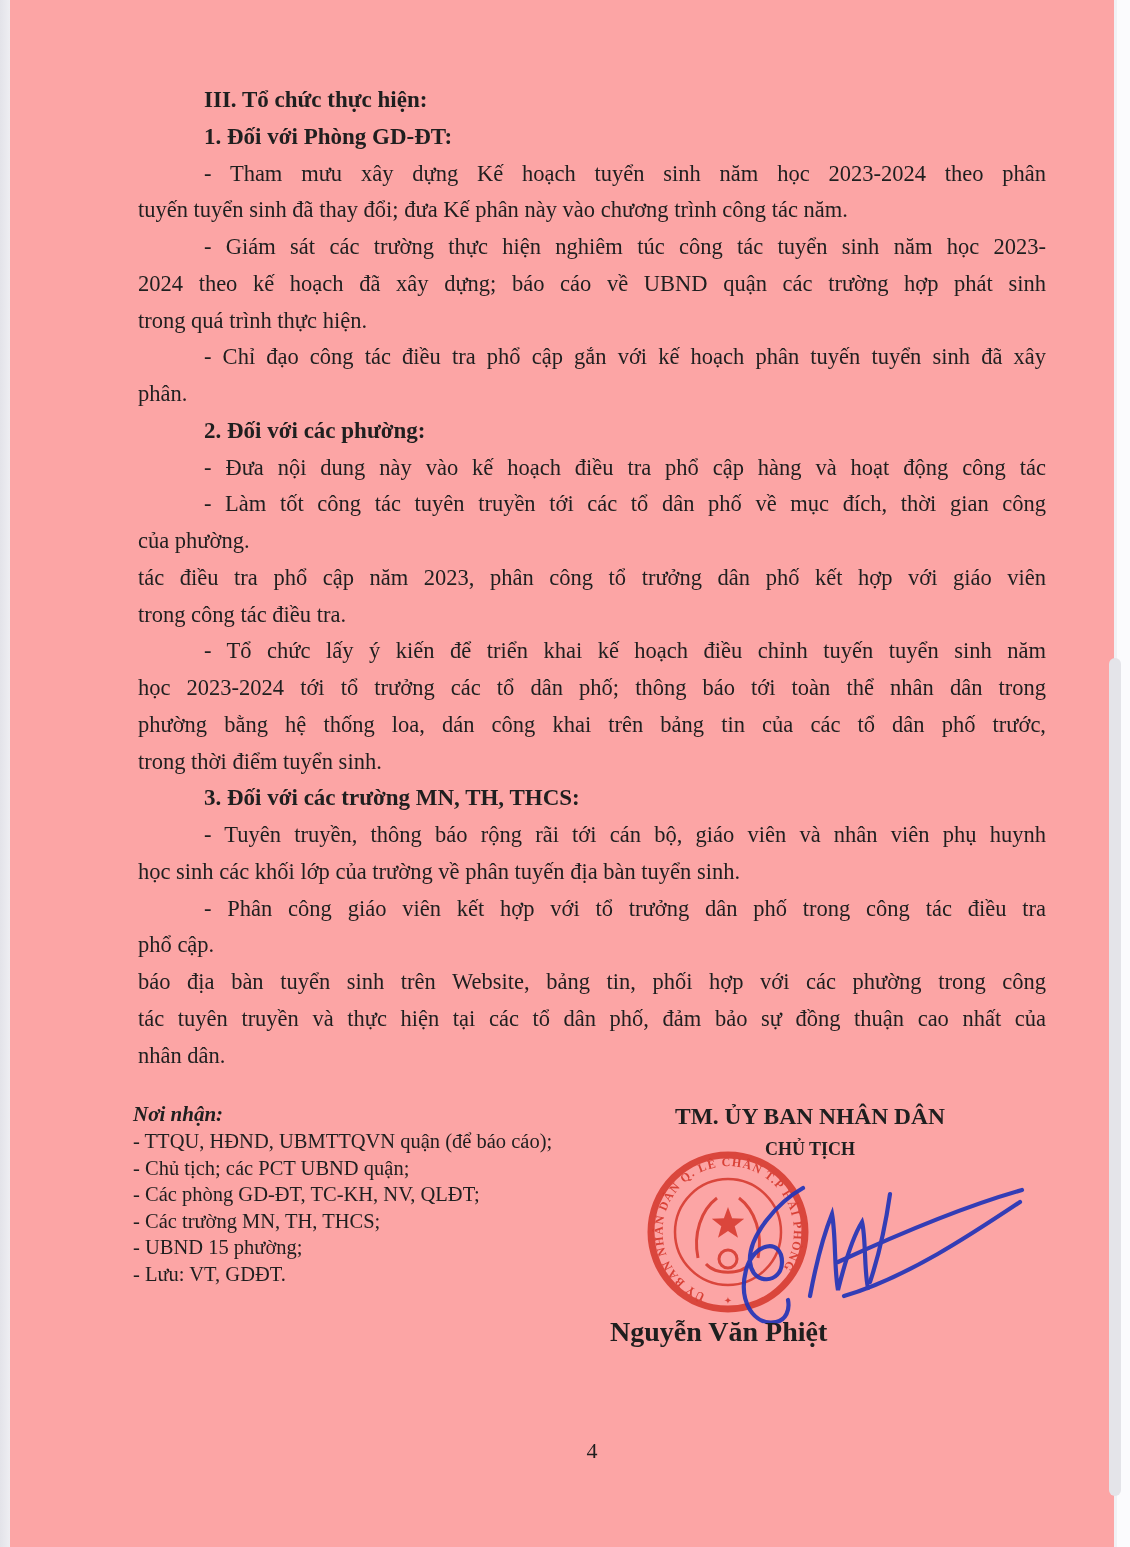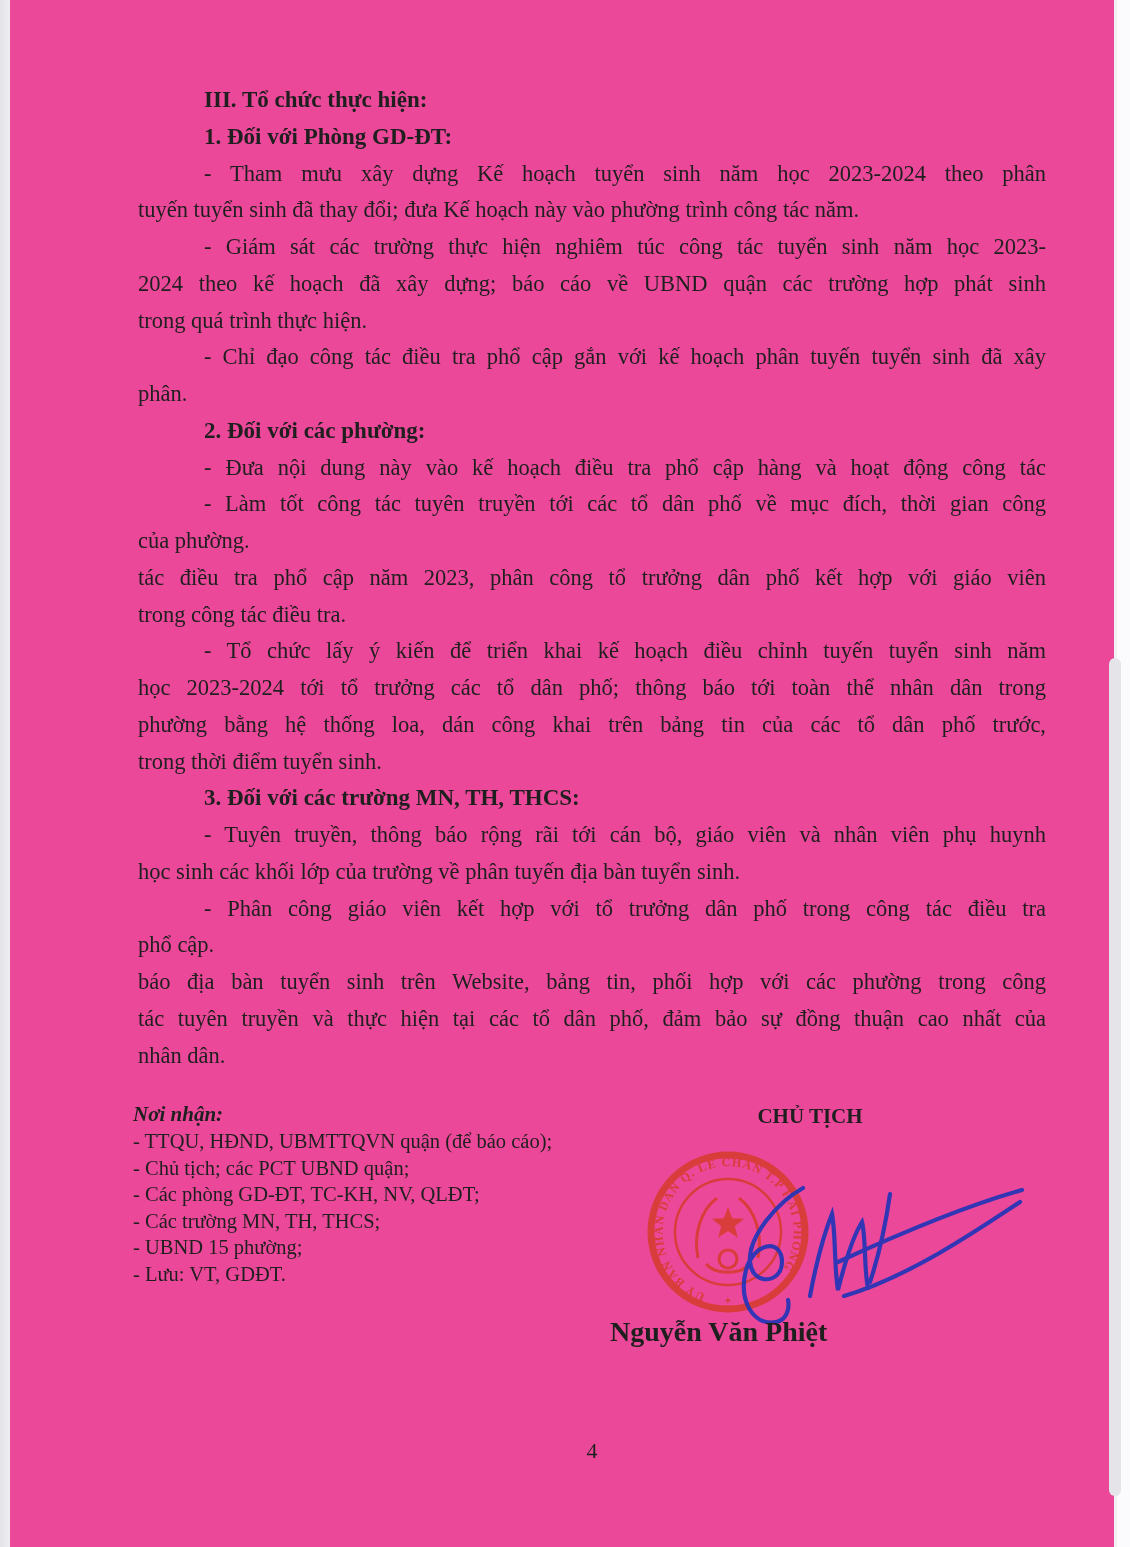--- a/index.html
+++ b/index.html
@@ -1,18 +1,18 @@
 <!DOCTYPE html>
 <html><head>
 <meta charset="utf-8">
 <style>
   html,body{margin:0;padding:0;background:#ffffff;}
   body{width:1130px;height:1547px;position:relative;overflow:hidden;
        font-family:"Liberation Serif","DejaVu Serif",serif;color:#1f1f1f;}
-  .page{position:absolute;inset:0;background:#ec4899;}
+  .page{position:absolute;inset:0;background:#fca5a5;}
   
   .edge-left{position:absolute;left:0;top:0;width:10px;height:100%;
              background:linear-gradient(to right,#e3e3e9,#eeeef2);}
   .edge-right-line{position:absolute;left:1114px;top:0;width:3px;height:100%;background:#f1f1f5;}
   .edge-right-band{position:absolute;left:1117px;top:0;width:13px;height:100%;background:#fbfbfd;}
   .scroll-thumb{position:absolute;left:1109px;top:658px;width:12px;height:838px;
                 border-radius:6px;background:#e4e4e9;}
   
   .doc-text{position:absolute;left:138px;top:82px;width:908px;}
   .ln{line-height:36.75px;height:36.75px;font-size:22.5px;overflow:hidden;
@@ -20,21 +20,21 @@
   .ln.h{font-weight:bold;font-size:23px;padding-left:66px;white-space:nowrap;}
   .ln.f{padding-left:66px;}
   .ln.f,.ln.m{text-align-last:justify;white-space:normal;}
   .ln.l{white-space:normal;}
   
   .recipients{position:absolute;left:133px;top:1100px;width:460px;}
   .recipients-title{font-size:21px;font-weight:bold;font-style:italic;line-height:28px;}
   .recipient-item{font-size:20.5px;line-height:26.5px;}
   .sign-block{position:absolute;left:608px;top:1100px;width:404px;text-align:center;}
   .sign-org{font-size:23.5px;font-weight:bold;line-height:33px;}
-  .sign-title{font-size:21px;font-weight:bold;line-height:33px;}
+  .sign-title{font-size:18px;font-weight:bold;line-height:33px;}
   .signer-name{position:absolute;left:610px;top:1316px;width:400px;text-align:left;
                font-size:28px;font-weight:bold;}
   .seal-svg{position:absolute;left:644px;top:1148px;width:168px;height:168px;}
   .signature-svg{position:absolute;left:690px;top:1150px;width:340px;height:185px;}
   .page-number{position:absolute;left:138px;top:1438px;width:908px;text-align:center;
                font-size:22px;}
 </style>
 </head>
 <body>
 
@@ -42,21 +42,21 @@
 
   <div class="edge-left"></div>
   <div class="edge-right-line"></div>
   <div class="edge-right-band"></div>
   <div class="scroll-thumb"></div>
 
   <div class="doc-text">
     <div class="ln h">III. Tổ chức thực hiện:</div>
     <div class="ln h">1. Đối với Phòng GD-ĐT:</div>
     <div class="ln f">- Tham mưu xây dựng Kế hoạch tuyển sinh năm học 2023-2024 theo phân</div>
-    <div class="ln l">tuyến tuyển sinh đã thay đổi; đưa Kế hoạch này vào phường trình công tác năm.</div>
+    <div class="ln l">tuyến tuyển sinh đã thay đổi; đưa Kế phân này vào chương trình công tác năm.</div>
     <div class="ln f">- Giám sát các trường thực hiện nghiêm túc công tác tuyển sinh năm học 2023-</div>
     <div class="ln m">2024 theo kế hoạch đã xây dựng; báo cáo về UBND quận các trường hợp phát sinh</div>
     <div class="ln l">trong quá trình thực hiện.</div>
     <div class="ln f">- Chỉ đạo công tác điều tra phổ cập gắn với kế hoạch phân tuyến tuyển sinh đã xây</div>
     <div class="ln l">phân.</div>
     <div class="ln h">2. Đối với các phường:</div>
     <div class="ln f">- Đưa nội dung này vào kế hoạch điều tra phổ cập hàng và hoạt động công tác</div>
     <div class="ln f">- Làm tốt công tác tuyên truyền tới các tổ dân phố về mục đích, thời gian công</div>
     <div class="ln l">của phường.</div>
     <div class="ln m">tác điều tra phổ cập năm 2023, phân công tổ trưởng dân phố kết hợp với giáo viên</div>
@@ -79,20 +79,21 @@
     <div class="recipients-title">Nơi nhận:</div>
     <div class="recipient-item">- TTQU, HĐND, UBMTTQVN quận (để báo cáo);</div>
     <div class="recipient-item">- Chủ tịch; các PCT UBND quận;</div>
     <div class="recipient-item">- Các phòng GD-ĐT, TC-KH, NV, QLĐT;</div>
     <div class="recipient-item">- Các trường MN, TH, THCS;</div>
     <div class="recipient-item">- UBND 15 phường;</div>
     <div class="recipient-item">- Lưu: VT, GDĐT.</div>
   </div>
 
   <div class="sign-block">
+    <div class="sign-org">TM. ỦY BAN NHÂN DÂN</div>
     <div class="sign-title">CHỦ TỊCH</div>
   </div>
 
   <svg class="seal-svg" viewBox="0 0 168 168">
     <g stroke="#d73c31" fill="none" opacity="0.9">
       <circle cx="84" cy="84" r="77" stroke-width="7"></circle>
       <circle cx="84" cy="84" r="53" stroke-width="2.5"></circle>
 
       <path d="M 54,110 C 49,86 57,62 73,50" stroke-width="3"></path>
       <path d="M 114,110 C 119,86 111,62 95,50" stroke-width="3"></path>

